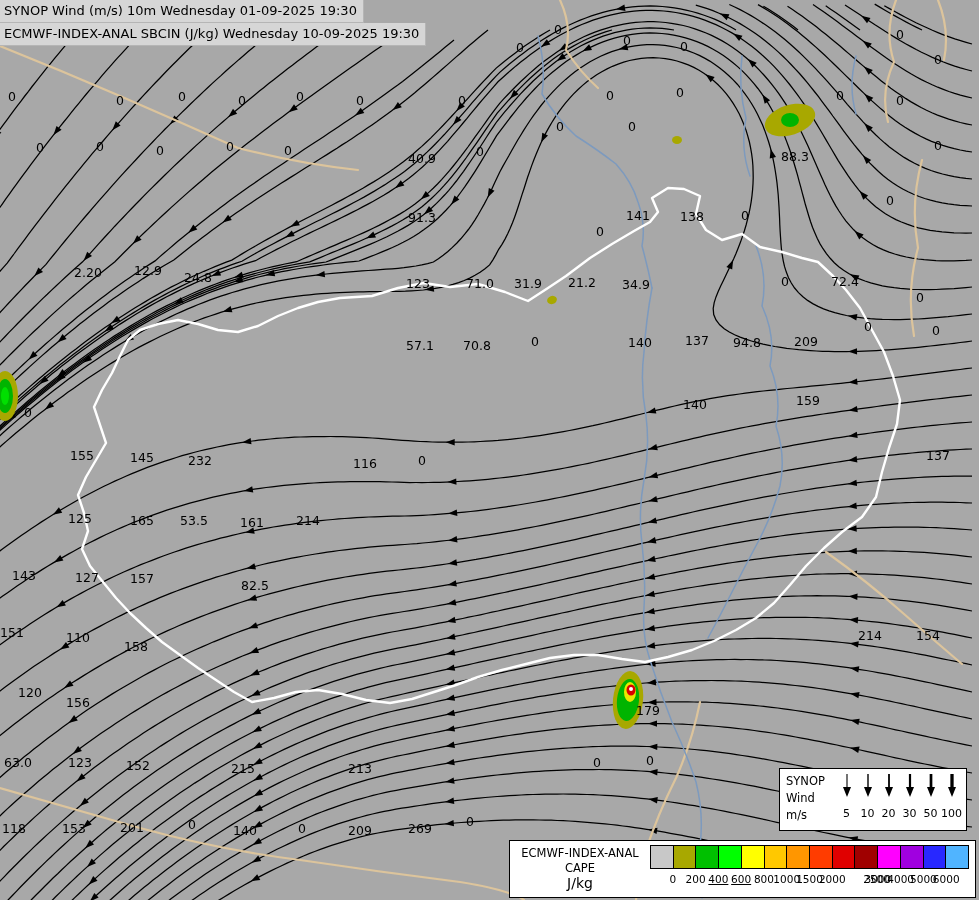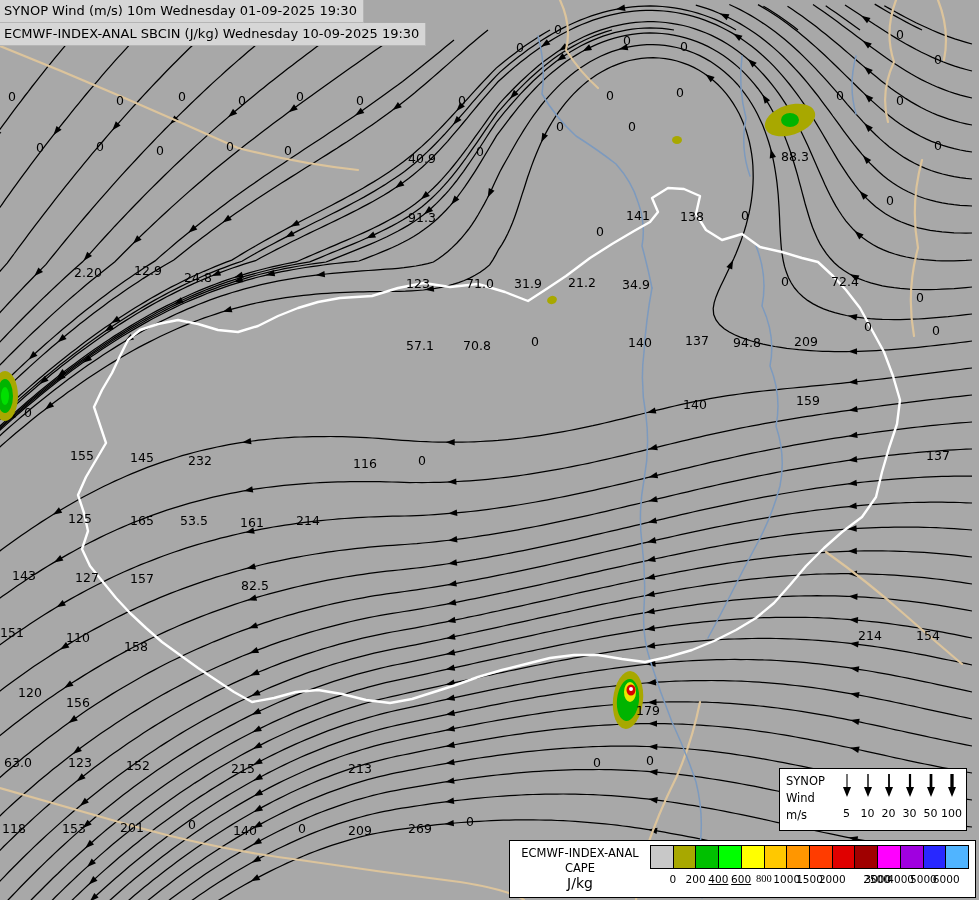--- a/index.html
+++ b/index.html
@@ -468,21 +468,21 @@
           <div class="cape-cell" style="background: rgb(255, 0, 255);"></div>
           <div class="cape-cell" style="background: rgb(160, 0, 224);"></div>
           <div class="cape-cell" style="background: rgb(40, 40, 255);"></div>
           <div class="cape-cell" style="background: rgb(80, 180, 255);"></div>
         </div>
       <div id="cape-ticks">
           <span class="cape-tick" style="left: 7.14286%;">0</span>
           <span class="cape-tick" style="left: 14.2857%;">200</span>
           <span class="cape-tick" style="left: 21.4286%; text-decoration: underline;">400</span>
           <span class="cape-tick" style="left: 28.5714%; text-decoration: underline;">600</span>
-          <span class="cape-tick" style="left: 35.7143%; font-family: Liberation Serif, serif;">800</span>
+          <span class="cape-tick" style="left: 35.7143%;">800</span>
           <span class="cape-tick" style="left: 42.8571%;">1000</span>
           <span class="cape-tick" style="left: 50%;">1500</span>
           <span class="cape-tick" style="left: 57.1429%;">2000</span>
           <span class="cape-tick" style="left: 64.2857%; padding-left: 43px;">2500</span>
           <span class="cape-tick" style="left: 71.4286%;">3000</span>
           <span class="cape-tick" style="left: 78.5714%;">4000</span>
           <span class="cape-tick" style="left: 85.7143%;">5000</span>
           <span class="cape-tick" style="left: 92.8571%;">6000</span>
         </div>
     </div>

